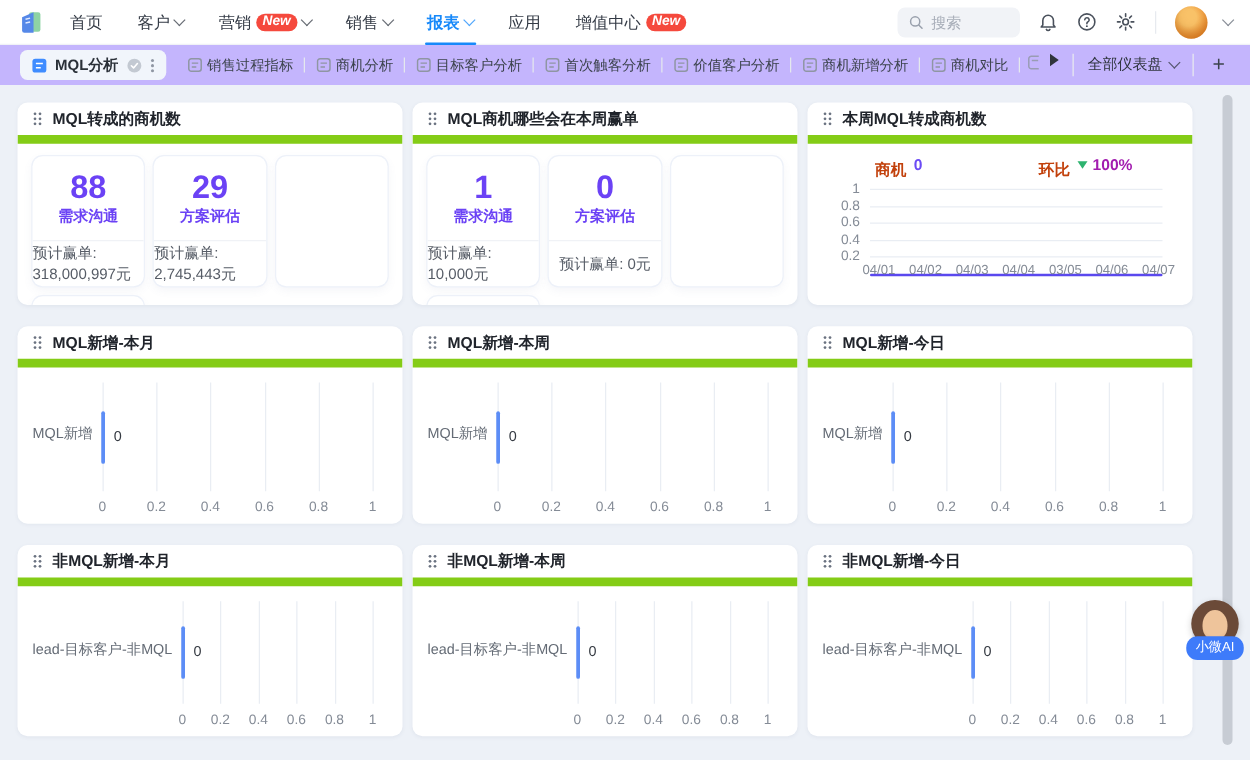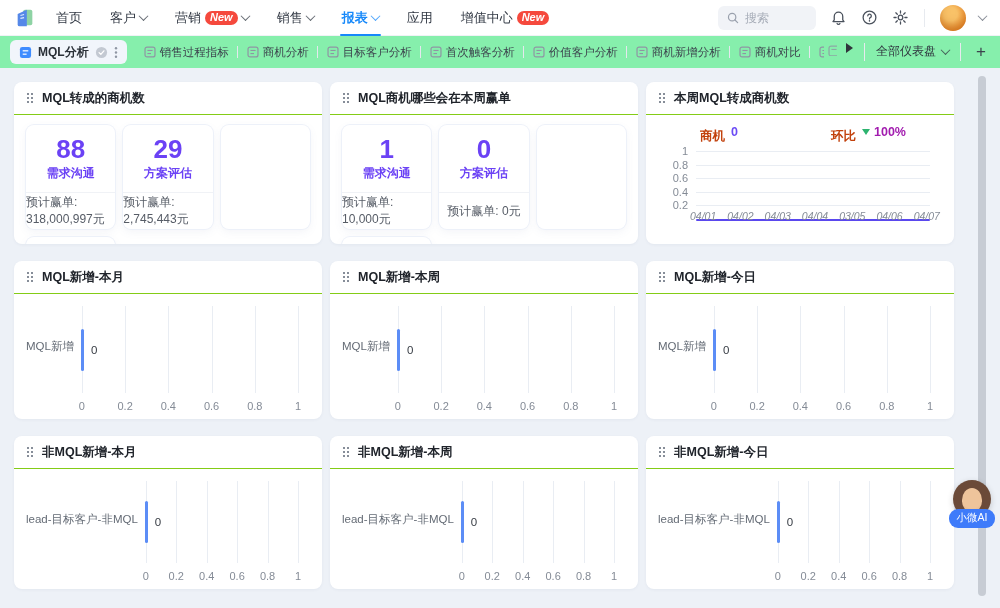--- a/index.html
+++ b/index.html
@@ -18,37 +18,37 @@
   .chev { width:7px; height:7px; border-right:1.5px solid currentColor; border-bottom:1.5px solid currentColor; transform:rotate(45deg) translate(-1px,-1px); display:inline-block; opacity:.75; }
   .nav-right { margin-left:auto; display:flex; align-items:center; gap:13px; }
   .search-box { display:flex; align-items:center; gap:6px; background:#f1f3f7; border-radius:6px; height:24px; padding:0 9px; width:98px; }
   .search-box input { border:none; outline:none; background:transparent; width:60px; font-size:12px; color:#444; }
   .search-box input::placeholder { color:#a7adb8; }
   .icon-btn { width:18px; height:18px; display:flex; align-items:center; justify-content:center; cursor:pointer; color:#4a515c; }
   .nav-divider { width:1px; height:18px; background:#e7eaef; margin:0 2px; }
   .avatar { width:26px; height:26px; border-radius:50%; background:radial-gradient(circle at 40% 35%, #f9c268 0 30%, #ef9334 70%, #d8761f 100%); box-shadow:inset 0 -6px 8px rgba(160,80,10,.35); cursor:pointer; }
 
   
-  .tabbar { height:32px; background:#86efac; display:flex; align-items:center; padding:0 10px; }
+  .tabbar { height:32px; background:#c4b5fd; display:flex; align-items:center; padding:0 16px; }
   .tab-active { flex:none; display:flex; align-items:center; gap:6px; background:#f1f5fb; border-radius:6px; height:24px; padding:0 9px; font-size:12px; font-weight:600; color:#2a3038; cursor:pointer; }
   .tabs { display:flex; align-items:center; margin-left:8px; overflow:hidden; flex:0 1 auto; white-space:nowrap; }
   .tab { display:flex; align-items:center; gap:4px; padding:0 9px; font-size:11.5px; color:#3c434d; cursor:pointer; position:relative; height:14px; }
   .tab:not(:last-child)::after { content:""; position:absolute; right:0; top:1px; width:1px; height:12px; background:#e4e8ee; }
   .tab svg, .tab-active svg { flex:none; }
   .tabbar-right { margin-left:auto; flex:none; display:flex; align-items:flex-start; gap:9px; padding-left:4px; }
   .cut-tab { width:9px; height:13px; overflow:hidden; opacity:.8; }
   .next-arrow { width:0; height:0; border-left:7px solid #30343b; border-top:5px solid transparent; border-bottom:5px solid transparent; cursor:pointer; }
   .all-dash { display:flex; align-items:center; gap:6px; font-size:12px; color:#2f353e; cursor:pointer; }
   .plus-btn { font-size:17px; color:#3c434d; cursor:pointer; padding:0 4px; line-height:1; }
 
   
   .content { padding:14px 0 0 14px; }
   .grid { display:grid; grid-template-columns:repeat(3,308px); grid-template-rows:162px 158px 153px; gap:17px 8px; }
   .card { background:#fff; border-radius:8px; box-shadow:0 1px 3px rgba(60,80,120,.06); display:flex; flex-direction:column; overflow:hidden; }
-  .card-header { flex:none; height:33px; display:flex; align-items:center; gap:8px; padding:0 12px; border-bottom:1px solid #84cc16; }
+  .card-header { flex:none; height:33px; display:flex; align-items:center; gap:8px; padding:0 12px; border-bottom:7px solid #84cc16; }
   .handle { display:flex; cursor:grab; }
   .card-title { font-size:12.5px; font-weight:700; color:#20242b; }
 
   
   .kpi-body { flex:1; display:grid; grid-template-columns:1fr 1fr 1fr; grid-template-rows:104px 104px; gap:8px; padding:10px 12px 0; overflow:hidden; }
   .tile { background:#fff; border-radius:8px; box-shadow:0 0 0 1px #edf1f9, 0 3px 8px rgba(96,115,160,.08); display:flex; flex-direction:column; overflow:hidden; cursor:pointer; }
   .tile-top { height:67px; display:flex; flex-direction:column; align-items:center; justify-content:center; gap:1px; }
   .tile-value { font-size:26px; font-weight:700; color:#6b42f5; line-height:1.1; }
   .tile-label { font-size:12px; font-weight:600; color:#6b42f5; }
   .tile-sub { border-top:1px solid #f0f2f6; flex:1; display:flex; align-items:center; justify-content:center; font-size:12px; color:#565c66; }
@@ -362,21 +362,21 @@
               <div class="tp-ylabel" style="top: 2px;">1</div>
               <div class="tp-gridline" style="top: 21.5px;"></div>
               <div class="tp-ylabel" style="top: 15.5px;">0.8</div>
               <div class="tp-gridline" style="top: 35px;"></div>
               <div class="tp-ylabel" style="top: 29px;">0.6</div>
               <div class="tp-gridline" style="top: 48.5px;"></div>
               <div class="tp-ylabel" style="top: 42.5px;">0.4</div>
               <div class="tp-gridline" style="top: 62px;"></div>
               <div class="tp-ylabel" style="top: 56px;">0.2</div>
               <div class="tp-series-line" style="top: 76px; background: rgb(90, 72, 238);"></div>
-              <div class="tp-xlabels" style="top: 67px; font-style: italic;">
+              <div class="tp-xlabels" style="top: 67px;">
                 <span>04/01</span>
                 <span>04/02</span>
                 <span>04/03</span>
                 <span>04/04</span>
                 <span>03/05</span>
                 <span>04/06</span>
                 <span>04/07</span>
               </div>
             </div>
         </div>

